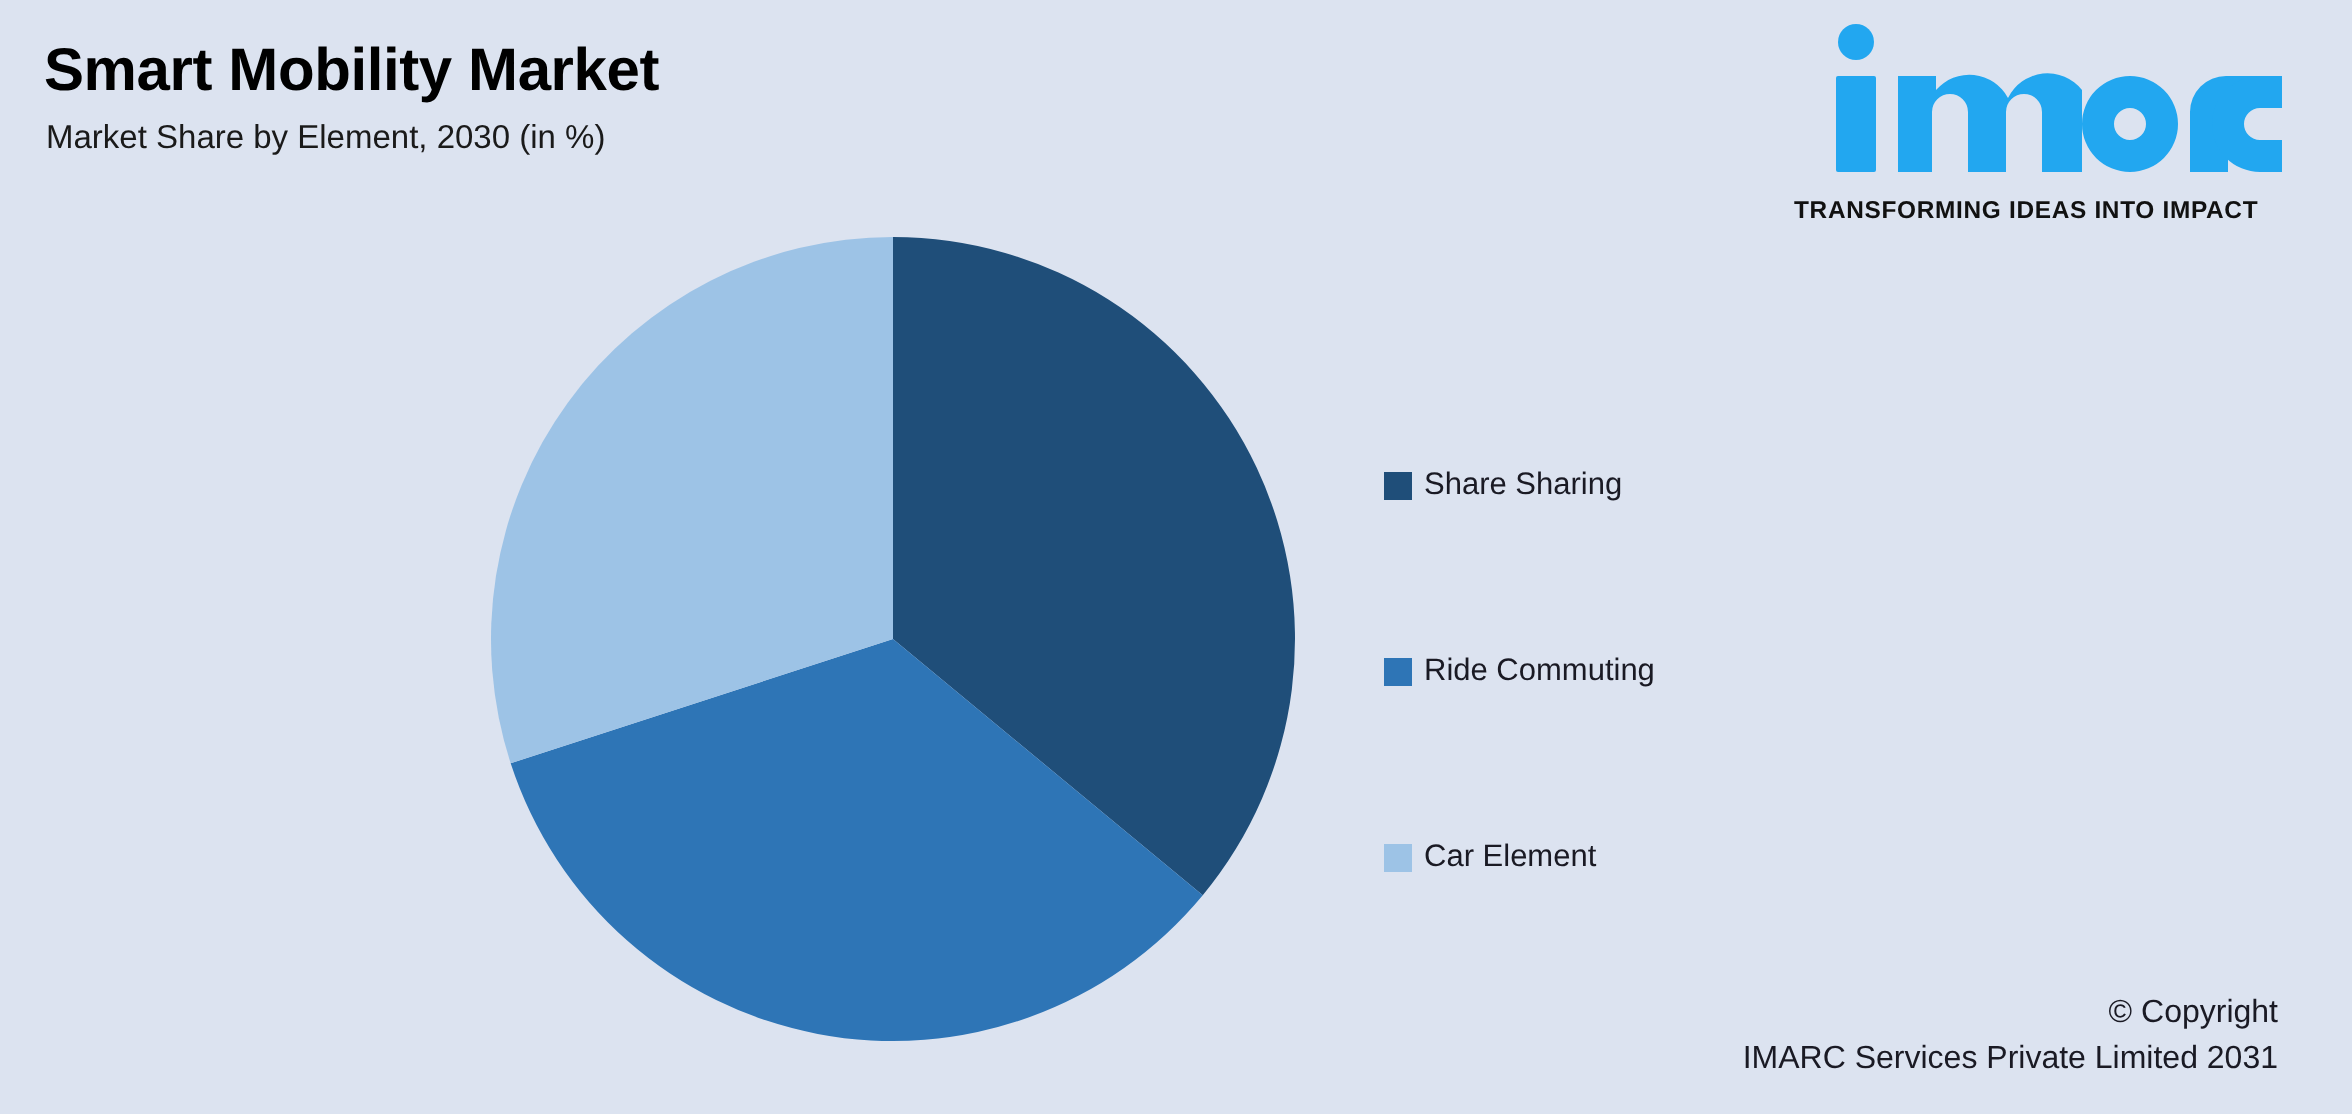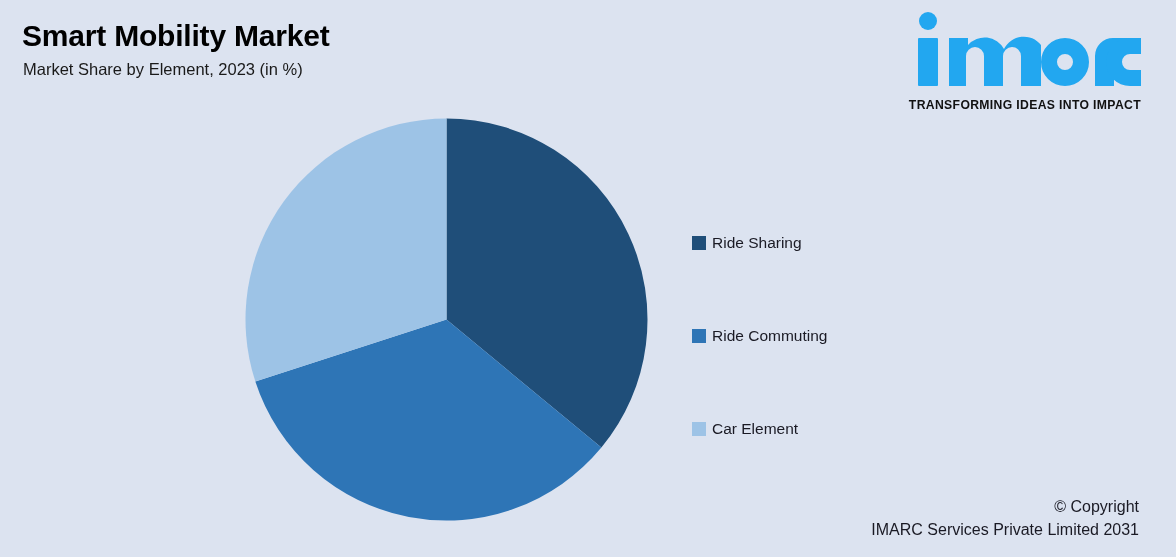--- a/index.html
+++ b/index.html
@@ -54,21 +54,21 @@
     left: 0;
     top: 0;
     width: 244px;
     height: 80px;
   }
   .logo-tagline {
     position: absolute;
     left: 0;
     top: 90px;
     width: 244px;
-    text-align: right;
+    text-align: left;
     font-size: 12.2px;
     font-weight: bold;
     color: #111111;
     letter-spacing: 0.35px;
     white-space: nowrap;
   }
 
   
   .pie-wrap {
     position: absolute;
@@ -114,21 +114,21 @@
     line-height: 1.45;
   }
   .copyright div { white-space: nowrap; }
 </style>
 </head>
 <body style="background: rgb(220, 227, 240);">
 
 <div id="canvas">
 
   <div class="title">Smart Mobility Market</div>
-  <div class="subtitle">Market Share by Element, 2023 (in %)</div>
+  <div class="subtitle">Market Share by Element, 2030 (in %)</div>
 
   <div class="logo-wrap">
     <svg class="logo-mark" viewBox="0 0 244 80">
       <g id="logo-g" fill="#22A7F0">
         <circle cx="31" cy="13" r="9"></circle>
         <rect x="21" y="30" width="20" height="48" rx="1"></rect>
         <path d="M52 30 h19 v7 a22 22 0 0 1 36 4 a22 22 0 0 1 37 -4 v41 h-20 V48 a9 9 0 0 0 -18 0 v30 h-19 V48 a9 9 0 0 0 -18 0 v30 H52 Z"></path>
         <path d="M172 30 a24 24 0 1 0 0 48 a24 24 0 0 0 0 -48 Z m0 16 a8 8 0 1 1 0 16 a8 8 0 0 1 0 -16 Z" transform="translate(-4,0)"></path>
         <path d="M216 30 h18 v16 h-17 v32 h-19 V48 a18 18 0 0 1 18 -18 Z"></path>
         <path d="M233 30 a24 24 0 0 0 0 48 h11 v-16 h-11 a8 8 0 0 1 0 -16 h11 V30 Z"></path>
@@ -141,21 +141,21 @@
     <svg class="pie-svg" id="pie-svg" width="403" height="403" viewBox="0 0 403 403">
         <path d="M 201.5 201.5 L 201.5 0.5 A 201 201 0 0 1 356.3731617979337 329.6222219394866 Z" fill="#1F4E79"></path>
         <path d="M 201.5 201.5 L 356.3731617979337 329.6222219394866 A 201 201 0 0 1 10.337640224674146 263.61241586936444 Z" fill="#2E75B6"></path>
         <path d="M 201.5 201.5 L 10.337640224674146 263.61241586936444 A 201 201 0 0 1 201.49999999999997 0.5 Z" fill="#9DC3E6"></path>
       </svg>
   </div>
 
   <div class="legend">
     <div class="legend-item">
       <span class="legend-swatch" style="background: rgb(31, 78, 121);"></span>
-      <span class="legend-label">Ride Sharing</span>
+      <span class="legend-label">Share Sharing</span>
     </div>
     <div class="legend-item">
       <span class="legend-swatch" style="background: rgb(46, 117, 182);"></span>
       <span class="legend-label">Ride Commuting</span>
     </div>
     <div class="legend-item">
       <span class="legend-swatch" style="background: rgb(157, 195, 230);"></span>
       <span class="legend-label">Car Element</span>
     </div>
   </div>

